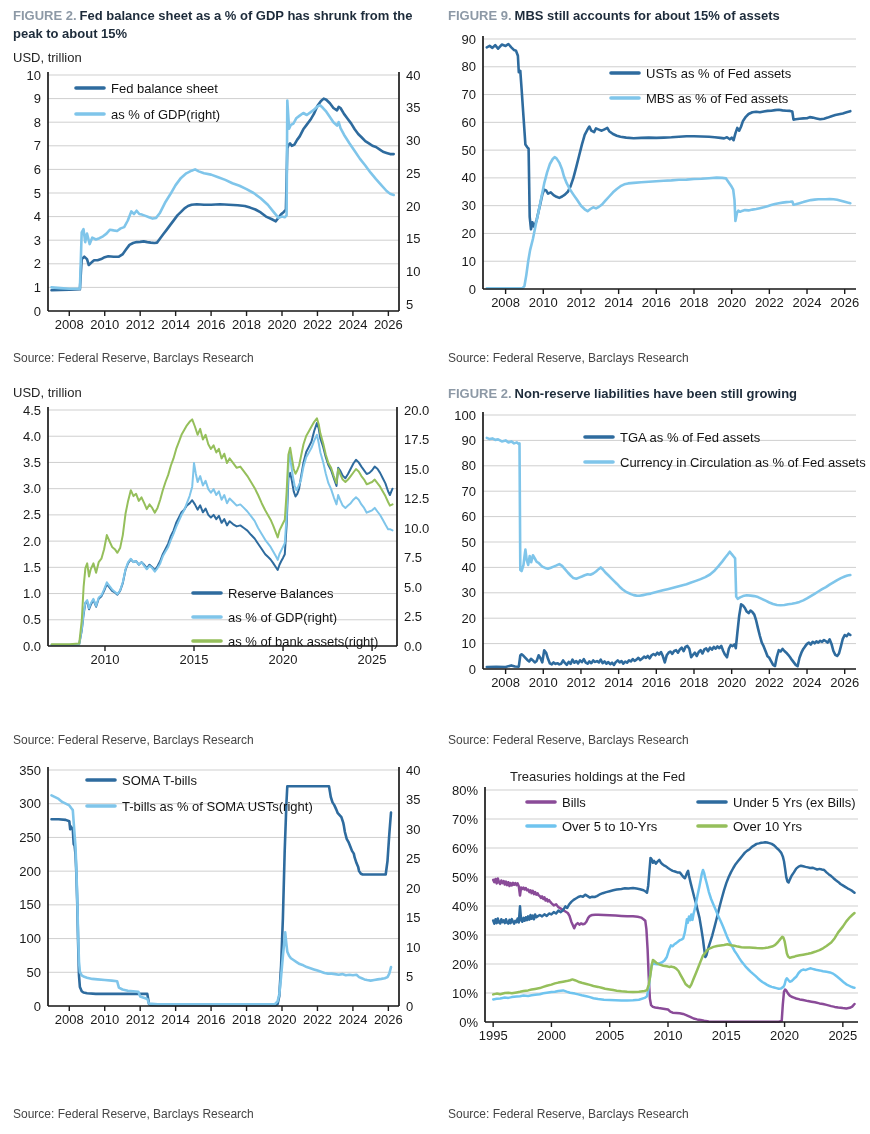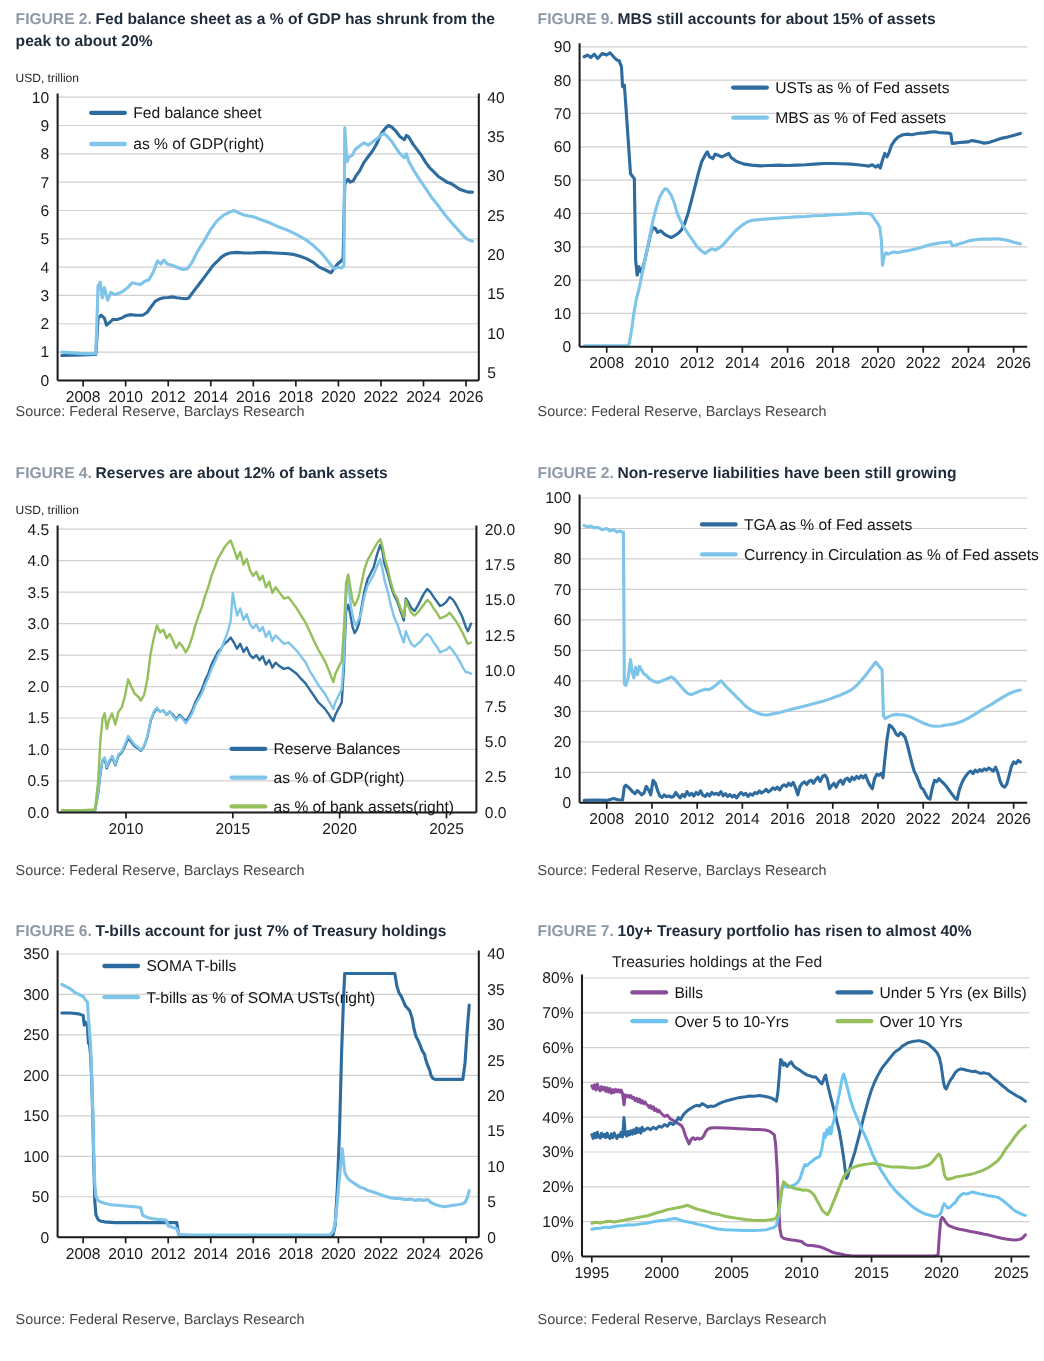--- a/index.html
+++ b/index.html
@@ -2,36 +2,36 @@
 <html><head>
 <meta charset="utf-8">
 <style>
   html,body{margin:0;padding:0;background:#ffffff;}
   .page{width:870px;height:1134px;display:grid;grid-template-columns:435px 435px;
         grid-template-rows:378px 382px 374px;background:#ffffff;
         font-family:"Liberation Sans",sans-serif;}
   .panel{position:relative;overflow:hidden;}
   .fig-title{margin:7px 16px 0 13px;font-size:13px;font-weight:700;line-height:18px;color:#1d2b3a;}
   .fig-num{color:#8d99a6;margin-right:3px;margin-top:34px;}
-  .unit{margin:17px 0 0 13px;font-size:10px;color:#1f1f1f;min-height:0;}
+  .unit{margin:7px 0 0 13px;font-size:13px;color:#1f1f1f;min-height:0;}
   .unit:empty{margin-top:4px;}
   svg.chart{display:block;margin-top:2px;}
   svg.chart text{font-family:"Liberation Sans",sans-serif;}
   .tick{font-size:13px;fill:#1a1a1a;}
   .leg{font-size:13px;fill:#141414;}
   .ititle{font-size:13px;fill:#222222;}
-  .source{position:absolute;left:13px;bottom:28px;font-size:12px;color:#454545;}
+  .source{position:absolute;left:13px;bottom:13px;font-size:12px;color:#454545;}
 </style>
 </head>
 <body>
 
 <div class="page">
 
   <section class="panel">
-    <div class="fig-title"><span class="fig-num">FIGURE 2.</span><span>Fed balance sheet as a % of GDP has shrunk from the peak to about 20%</span></div>
+    <div class="fig-title"><span class="fig-num">FIGURE 2.</span><span>Fed balance sheet as a % of GDP has shrunk from the peak to about 15%</span></div>
     <div class="unit">USD, trillion</div>
     <svg class="chart" width="435" height="272" viewBox="0 0 435 272">
         <line x1="48" x2="399" y1="244" y2="244" stroke="#cfcfcf" stroke-width="1"></line>
         <line x1="48" x2="399" y1="220.4" y2="220.4" stroke="#cfcfcf" stroke-width="1"></line>
         <line x1="48" x2="399" y1="196.8" y2="196.8" stroke="#cfcfcf" stroke-width="1"></line>
         <line x1="48" x2="399" y1="173.2" y2="173.2" stroke="#cfcfcf" stroke-width="1"></line>
         <line x1="48" x2="399" y1="149.6" y2="149.6" stroke="#cfcfcf" stroke-width="1"></line>
         <line x1="48" x2="399" y1="126" y2="126" stroke="#cfcfcf" stroke-width="1"></line>
         <line x1="48" x2="399" y1="102.4" y2="102.4" stroke="#cfcfcf" stroke-width="1"></line>
         <line x1="48" x2="399" y1="78.80000000000001" y2="78.80000000000001" stroke="#cfcfcf" stroke-width="1"></line>
@@ -140,21 +140,20 @@
         <text x="41" y="14.5" text-anchor="end" class="tick">90</text>
         <line x1="176" x2="204" y1="44" y2="44" stroke="#2e6b9e" stroke-width="3.6" stroke-linecap="round"></line>
         <text x="211" y="48.5" text-anchor="start" class="leg" font-size="13">USTs as % of Fed assets</text>
         <line x1="176" x2="204" y1="69" y2="69" stroke="#7fc5ea" stroke-width="3.6" stroke-linecap="round"></line>
         <text x="211" y="73.5" text-anchor="start" class="leg" font-size="13">MBS as % of Fed assets</text>
       </svg>
     <div class="source">Source: Federal Reserve, Barclays Research</div>
   </section>
 
   <section class="panel">
-    <div class="fig-title"><span class="fig-num">FIGURE 4.</span><span>Reserves are about  12% of bank assets</span></div>
     <div class="unit">USD, trillion</div>
     <svg class="chart" width="435" height="272" viewBox="0 0 435 272">
         <line x1="48" x2="397" y1="244" y2="244" stroke="#cfcfcf" stroke-width="1"></line>
         <line x1="48" x2="397" y1="217.77777777777777" y2="217.77777777777777" stroke="#cfcfcf" stroke-width="1"></line>
         <line x1="48" x2="397" y1="191.55555555555554" y2="191.55555555555554" stroke="#cfcfcf" stroke-width="1"></line>
         <line x1="48" x2="397" y1="165.33333333333334" y2="165.33333333333334" stroke="#cfcfcf" stroke-width="1"></line>
         <line x1="48" x2="397" y1="139.11111111111111" y2="139.11111111111111" stroke="#cfcfcf" stroke-width="1"></line>
         <line x1="48" x2="397" y1="112.88888888888889" y2="112.88888888888889" stroke="#cfcfcf" stroke-width="1"></line>
         <line x1="48" x2="397" y1="86.66666666666669" y2="86.66666666666669" stroke="#cfcfcf" stroke-width="1"></line>
         <line x1="48" x2="397" y1="60.44444444444443" y2="60.44444444444443" stroke="#cfcfcf" stroke-width="1"></line>
@@ -255,21 +254,20 @@
         <text x="41" y="12.5" text-anchor="end" class="tick">100</text>
         <line x1="150" x2="178" y1="30" y2="30" stroke="#2e6b9e" stroke-width="3.6" stroke-linecap="round"></line>
         <text x="185" y="34.5" text-anchor="start" class="leg" font-size="12.3">TGA as % of Fed assets</text>
         <line x1="150" x2="178" y1="55" y2="55" stroke="#7fc5ea" stroke-width="3.6" stroke-linecap="round"></line>
         <text x="185" y="59.5" text-anchor="start" class="leg" font-size="12.3">Currency in Circulation as % of Fed assets</text>
       </svg>
     <div class="source">Source: Federal Reserve, Barclays Research</div>
   </section>
 
   <section class="panel">
-    <div class="fig-title"><span class="fig-num">FIGURE 6.</span><span>T-bills account for just 7% of Treasury holdings</span></div>
     <svg class="chart" width="435" height="272" viewBox="0 0 435 272">
         <line x1="48" x2="399" y1="244" y2="244" stroke="#cfcfcf" stroke-width="1"></line>
         <line x1="48" x2="399" y1="210.28571428571428" y2="210.28571428571428" stroke="#cfcfcf" stroke-width="1"></line>
         <line x1="48" x2="399" y1="176.57142857142856" y2="176.57142857142856" stroke="#cfcfcf" stroke-width="1"></line>
         <line x1="48" x2="399" y1="142.85714285714286" y2="142.85714285714286" stroke="#cfcfcf" stroke-width="1"></line>
         <line x1="48" x2="399" y1="109.14285714285714" y2="109.14285714285714" stroke="#cfcfcf" stroke-width="1"></line>
         <line x1="48" x2="399" y1="75.42857142857142" y2="75.42857142857142" stroke="#cfcfcf" stroke-width="1"></line>
         <line x1="48" x2="399" y1="41.71428571428572" y2="41.71428571428572" stroke="#cfcfcf" stroke-width="1"></line>
         <line x1="48" x2="399" y1="8" y2="8" stroke="#cfcfcf" stroke-width="1"></line>
         <path d="M51.5 57.2L58.6 57.2L65.7 57.9L69.3 59.2L70.2 67.3L71.0 64.6L72.8 67.3L73.7 82.2L74.6 83.5L75.5 92.3L76.4 112.5L77.3 142.9L78.1 179.9L79.0 213.7L79.9 225.1L81.7 229.2L83.5 230.5L87.0 231.2L95.9 231.9L104.7 231.9L113.6 231.9L122.5 231.9L131.3 231.9L140.2 231.9L147.3 231.9L148.2 237.3L149.0 242.0L150.8 243.0L157.9 243.3L175.6 243.3L193.4 243.3L211.1 243.3L228.8 243.3L246.5 243.3L264.3 243.3L274.9 243.3L277.6 242.0L279.3 233.9L281.1 203.5L282.9 156.3L284.7 88.9L286.4 41.7L287.3 24.2L292.6 24.2L299.7 24.2L308.6 24.2L317.5 24.2L324.5 24.2L329.0 24.2L329.9 29.6L330.8 35.0L332.5 40.4L334.3 43.1L336.1 47.1L337.8 51.2L339.6 53.2L341.4 55.2L343.2 60.6L344.0 64.6L344.9 70.0L346.7 76.8L348.5 80.1L350.2 84.2L352.0 88.9L353.8 91.6L354.7 95.7L356.5 101.1L358.2 105.1L359.1 109.1L360.9 111.8L362.7 112.5L370.6 112.5L379.5 112.5L385.7 112.5L387.5 99.0L389.3 72.1L391.0 50.5" fill="none" stroke="#2e6b9e" stroke-width="2.6" stroke-linejoin="round" stroke-linecap="round"></path>
@@ -316,21 +314,20 @@
         <text x="406" y="12.5" text-anchor="start" class="tick">40</text>
         <line x1="87" x2="115" y1="18" y2="18" stroke="#2e6b9e" stroke-width="3.6" stroke-linecap="round"></line>
         <text x="122" y="22.5" text-anchor="start" class="leg" font-size="13">SOMA T-bills</text>
         <line x1="87" x2="115" y1="44" y2="44" stroke="#7fc5ea" stroke-width="3.6" stroke-linecap="round"></line>
         <text x="122" y="48.5" text-anchor="start" class="leg" font-size="13">T-bills as % of SOMA USTs(right)</text>
       </svg>
     <div class="source">Source: Federal Reserve, Barclays Research</div>
   </section>
 
   <section class="panel">
-    <div class="fig-title"><span class="fig-num">FIGURE 7.</span><span>10y+ Treasury portfolio  has risen to almost 40%</span></div>
     <div class="unit"></div>
     <svg class="chart" width="435" height="286" viewBox="0 0 435 286">
         <line x1="50" x2="423" y1="258" y2="258" stroke="#cfcfcf" stroke-width="1"></line>
         <line x1="50" x2="423" y1="229" y2="229" stroke="#cfcfcf" stroke-width="1"></line>
         <line x1="50" x2="423" y1="200" y2="200" stroke="#cfcfcf" stroke-width="1"></line>
         <line x1="50" x2="423" y1="171" y2="171" stroke="#cfcfcf" stroke-width="1"></line>
         <line x1="50" x2="423" y1="142" y2="142" stroke="#cfcfcf" stroke-width="1"></line>
         <line x1="50" x2="423" y1="113" y2="113" stroke="#cfcfcf" stroke-width="1"></line>
         <line x1="50" x2="423" y1="84" y2="84" stroke="#cfcfcf" stroke-width="1"></line>
         <line x1="50" x2="423" y1="55" y2="55" stroke="#cfcfcf" stroke-width="1"></line>

